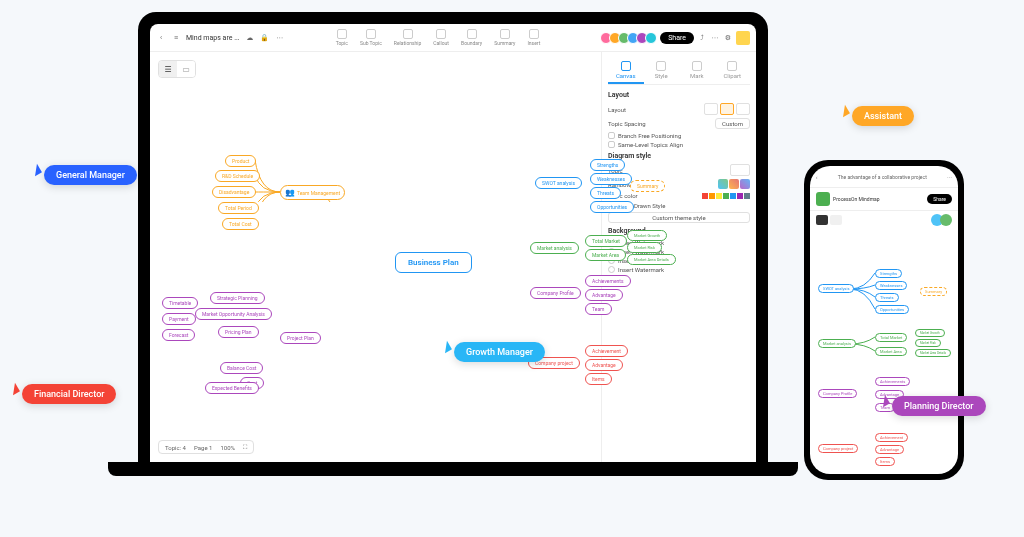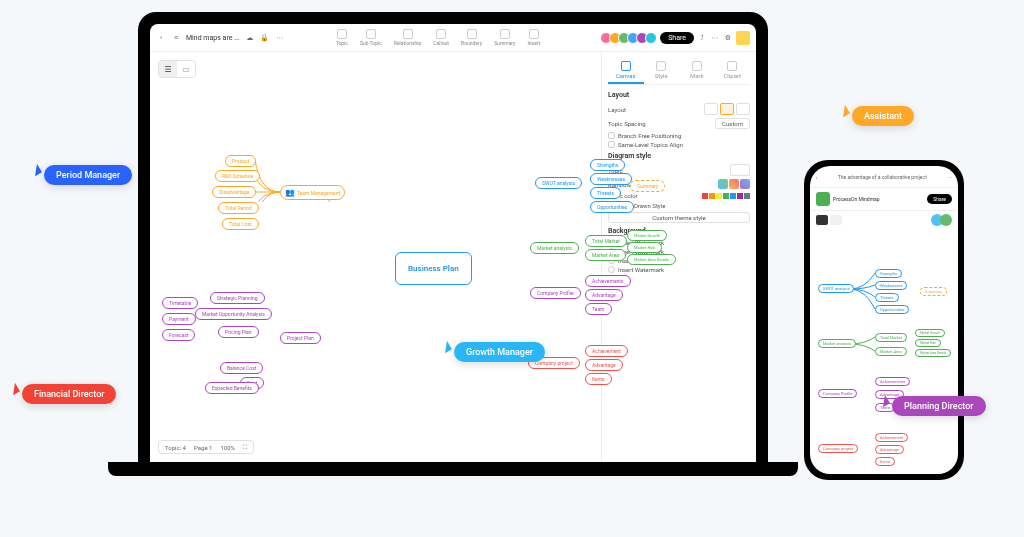--- a/index.html
+++ b/index.html
@@ -57,21 +57,21 @@
 .cs{width:6px;height:6px}
 .radio{display:flex;align-items:center;gap:3px;font-size:6px;margin:2px 0}
 .rad{width:7px;height:7px;border:1px solid #ccc;border-radius:50%}
 .rad.on{border:2px solid #2196f3}
 
 
 .statusbar{position:absolute;left:8px;bottom:8px;display:flex;gap:8px;align-items:center;border:1px solid #e0e0e0;border-radius:4px;padding:2px 6px;font-size:6px;color:#666;background:#fff}
 
 
 .node{position:absolute;border-radius:10px;padding:2px 6px;font-size:5px;white-space:nowrap;background:#fff}
-.node.center{border:1.5px solid #2196f3;color:#2196f3;font-size:8px;font-weight:600;padding:11px 12px;border-radius:6px}
+.node.center{border:1.5px solid #2196f3;color:#2196f3;font-size:8px;font-weight:600;padding:5px 12px;border-radius:6px}
 .node.pill-y{border:1px solid #f9a825;color:#f9a825}
 .node.pill-p{border:1px solid #ab47bc;color:#ab47bc}
 .node.pill-b{border:1px solid #2196f3;color:#2196f3}
 .node.pill-g{border:1px solid #4caf50;color:#4caf50}
 .node.pill-r{border:1px solid #ef5350;color:#ef5350}
 .mgmt{position:absolute;display:flex;align-items:center;gap:2px;border:1px solid #f9a825;border-radius:8px;padding:2px 4px;font-size:5px;color:#f9a825;background:#fff}
 .emoji{font-size:8px}
 
 
 .callout{position:absolute;display:flex;align-items:flex-start;gap:4px}
@@ -433,21 +433,21 @@
       <div class="pnode" style="left:8px;top:215px;border:1px solid #ef5350;color:#ef5350">Company project</div>
       <div class="pnode" style="left:65px;top:204px;border:1px solid #ef5350;color:#ef5350">Achievement</div>
       <div class="pnode" style="left:65px;top:216px;border:1px solid #ef5350;color:#ef5350">Advantage</div>
       <div class="pnode" style="left:65px;top:228px;border:1px solid #ef5350;color:#ef5350">Items</div>
     </div>
   </div>
 </div>
 
 <div class="callout" style="left:32px;top:165px">
   <div class="cursor blue"></div>
-  <div class="pill blue">Period Manager</div>
+  <div class="pill blue">General Manager</div>
 </div>
 <div class="callout" style="left:10px;top:384px">
   <div class="cursor red"></div>
   <div class="pill red">Financial Director</div>
 </div>
 <div class="callout" style="left:442px;top:342px">
   <div class="cursor cyan"></div>
   <div class="pill cyan">Growth Manager</div>
 </div>
 <div class="callout" style="left:840px;top:106px">

